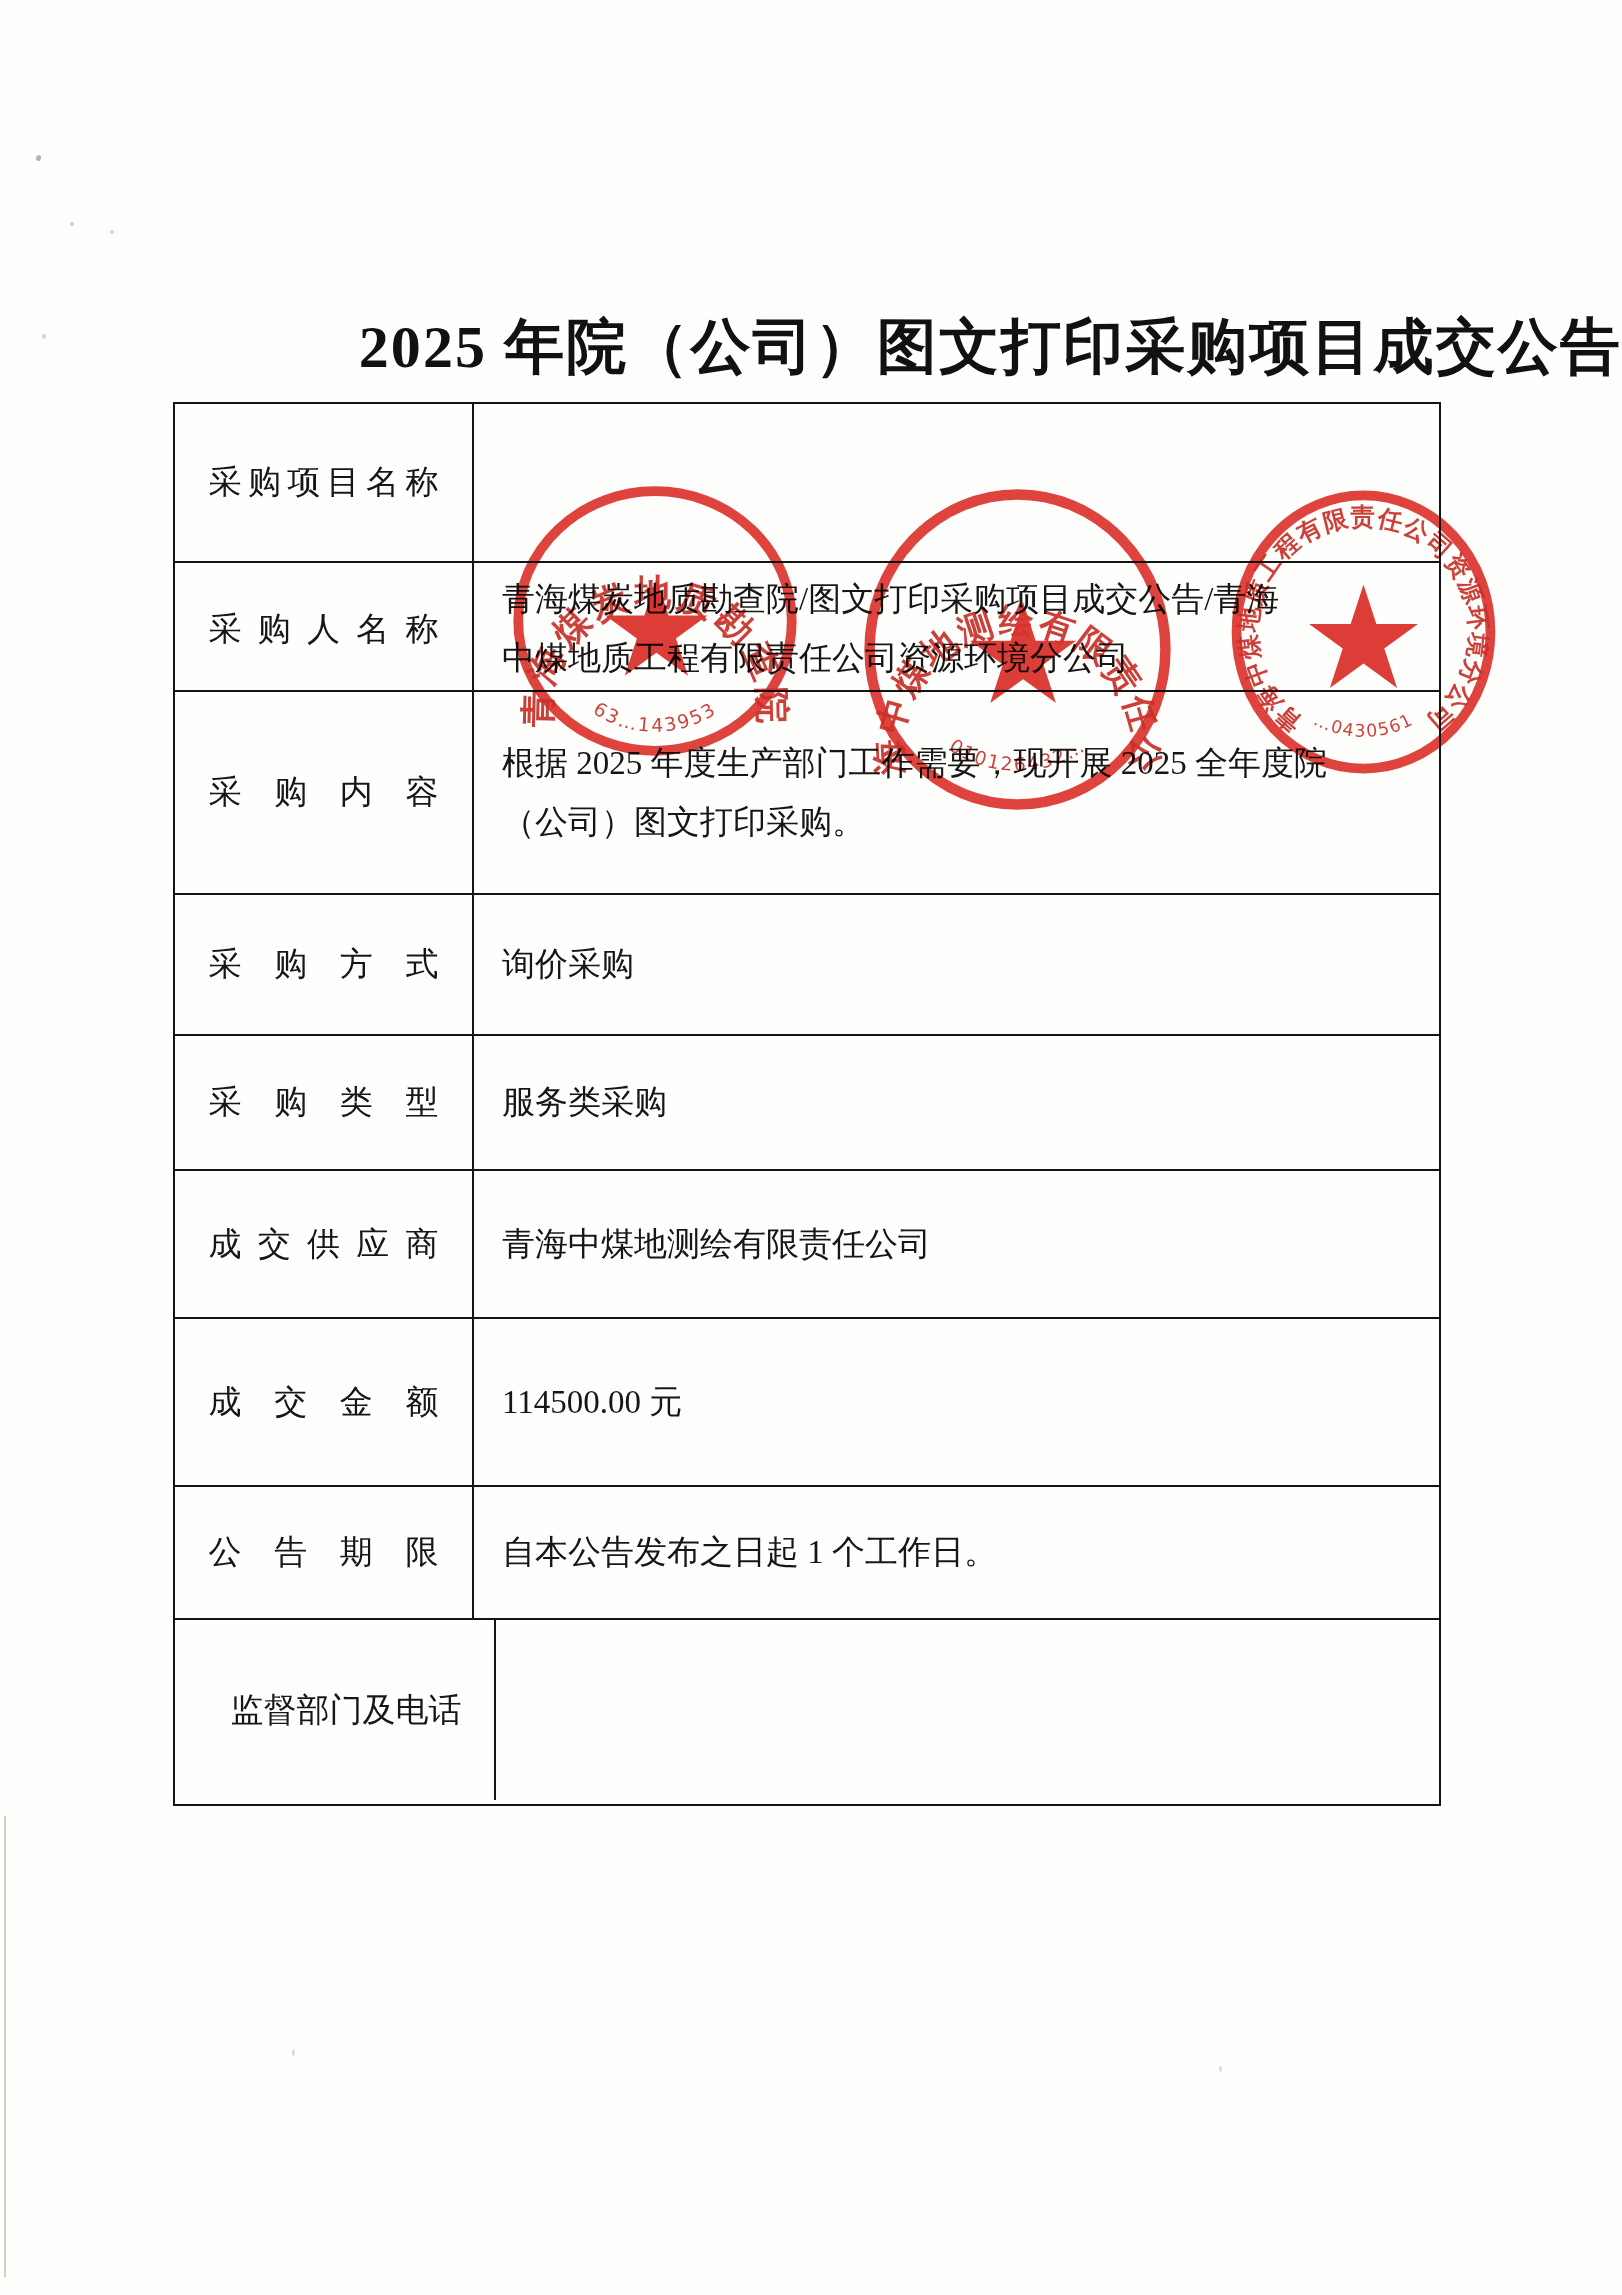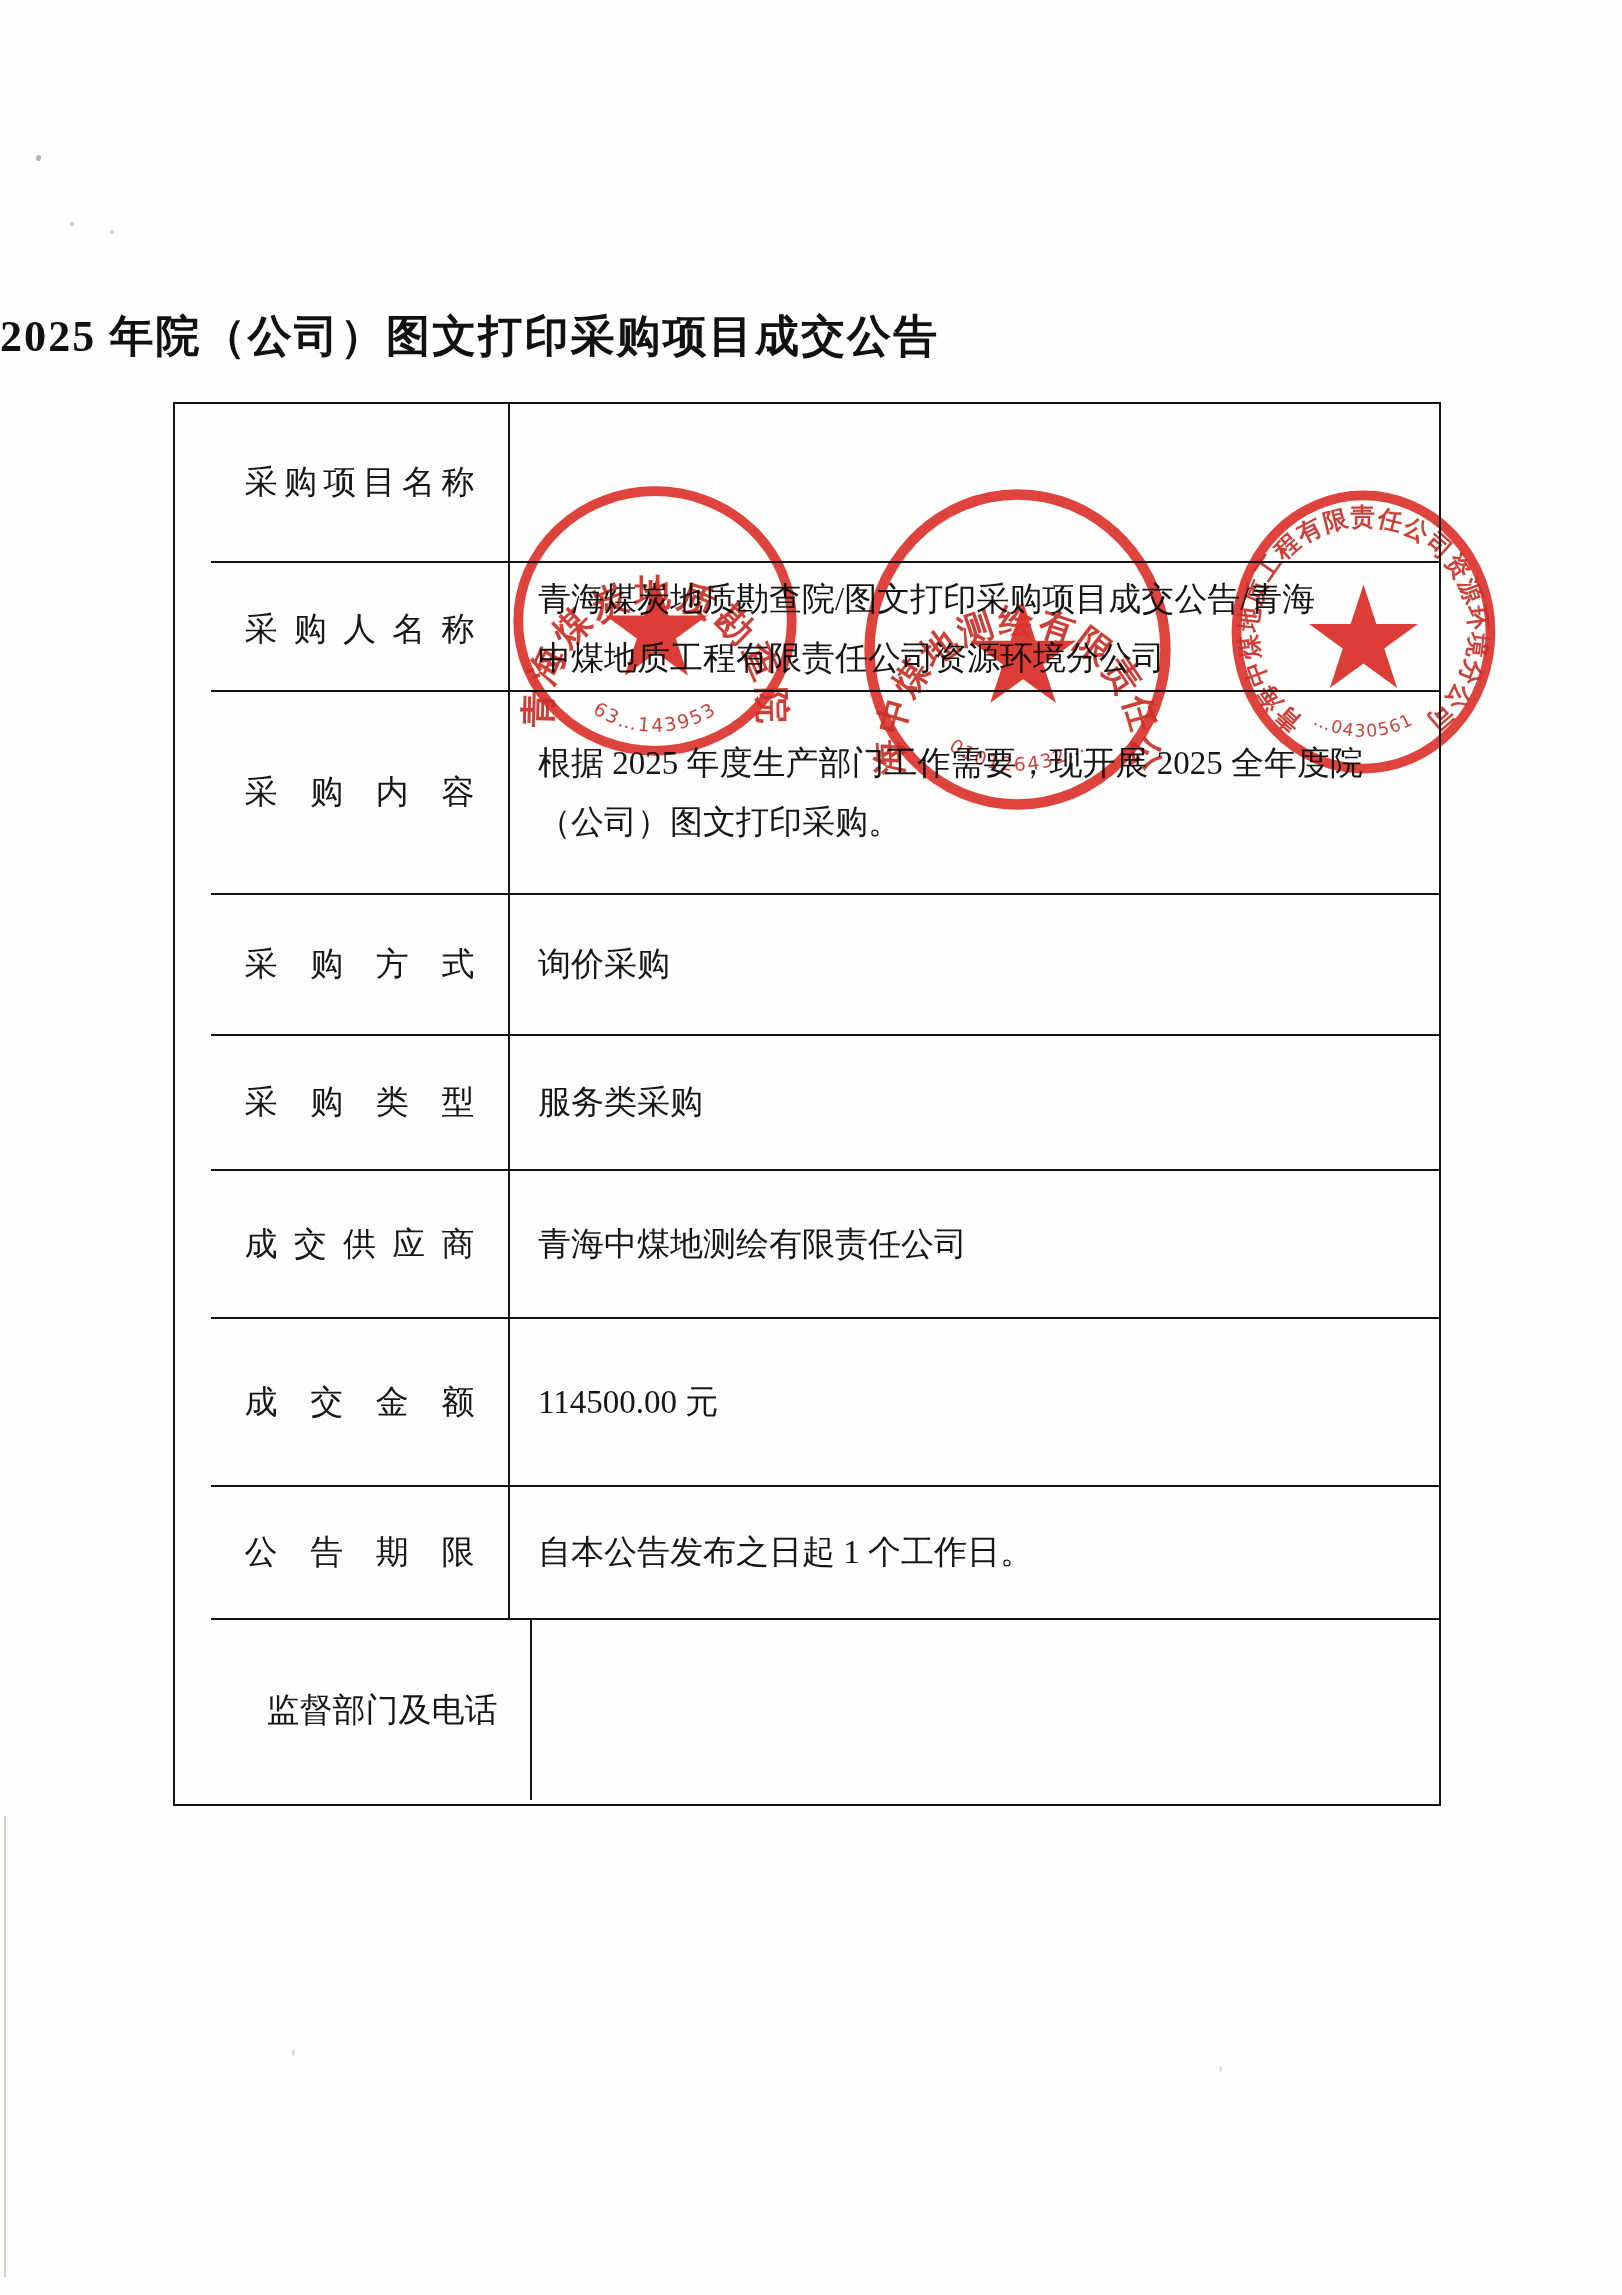--- a/index.html
+++ b/index.html
@@ -17,33 +17,32 @@
   .sp1{left:36px;top:155px;width:4.9px;height:6.3px;transform:rotate(20deg);}
   .sp2{left:70px;top:222px;width:3.5px;height:3.5px;opacity:.35;}
   .sp3{left:110px;top:230px;width:4.2px;height:3.5px;opacity:.3;}
   .sp4{left:42px;top:334px;width:3.5px;height:4.9px;opacity:.3;}
   .sp5{left:292px;top:2049px;width:2.8px;height:7px;opacity:.25;}
   .sp6{left:1219px;top:2066px;width:2.8px;height:6.3px;opacity:.25;}
   .edge-line{position:absolute;left:4.2px;top:1816px;width:1.4px;height:461px;background:#c9c4b4;opacity:.8;}
 
   .doc-title{
     position:absolute;left:0;top:307px;width:1622px;
-    text-align:left;
-    font-size:44px;font-weight:700;letter-spacing:2.1px;
+    text-align:right;
+    font-size:60px;font-weight:700;letter-spacing:2.1px;
     color:#111;
   }
 
   .main-table{
     position:absolute;left:173px;top:402px;
     width:1268px;height:1404px;
     border:2.8px solid #141414;
     box-sizing:border-box;
     display:grid;
     grid-template-rows:159px 129px 203px 141px 135px 148px 168px 133px 180px;
-    padding-left:36px;
   }
   .t-row{
     display:grid;
     grid-template-columns:299px 1fr;
     box-sizing:border-box;
     border-bottom:2.1px solid #141414;
   }
   .t-row:last-child{border-bottom:none;margin-left:22px;}
   .cell-label{
     box-sizing:border-box;

